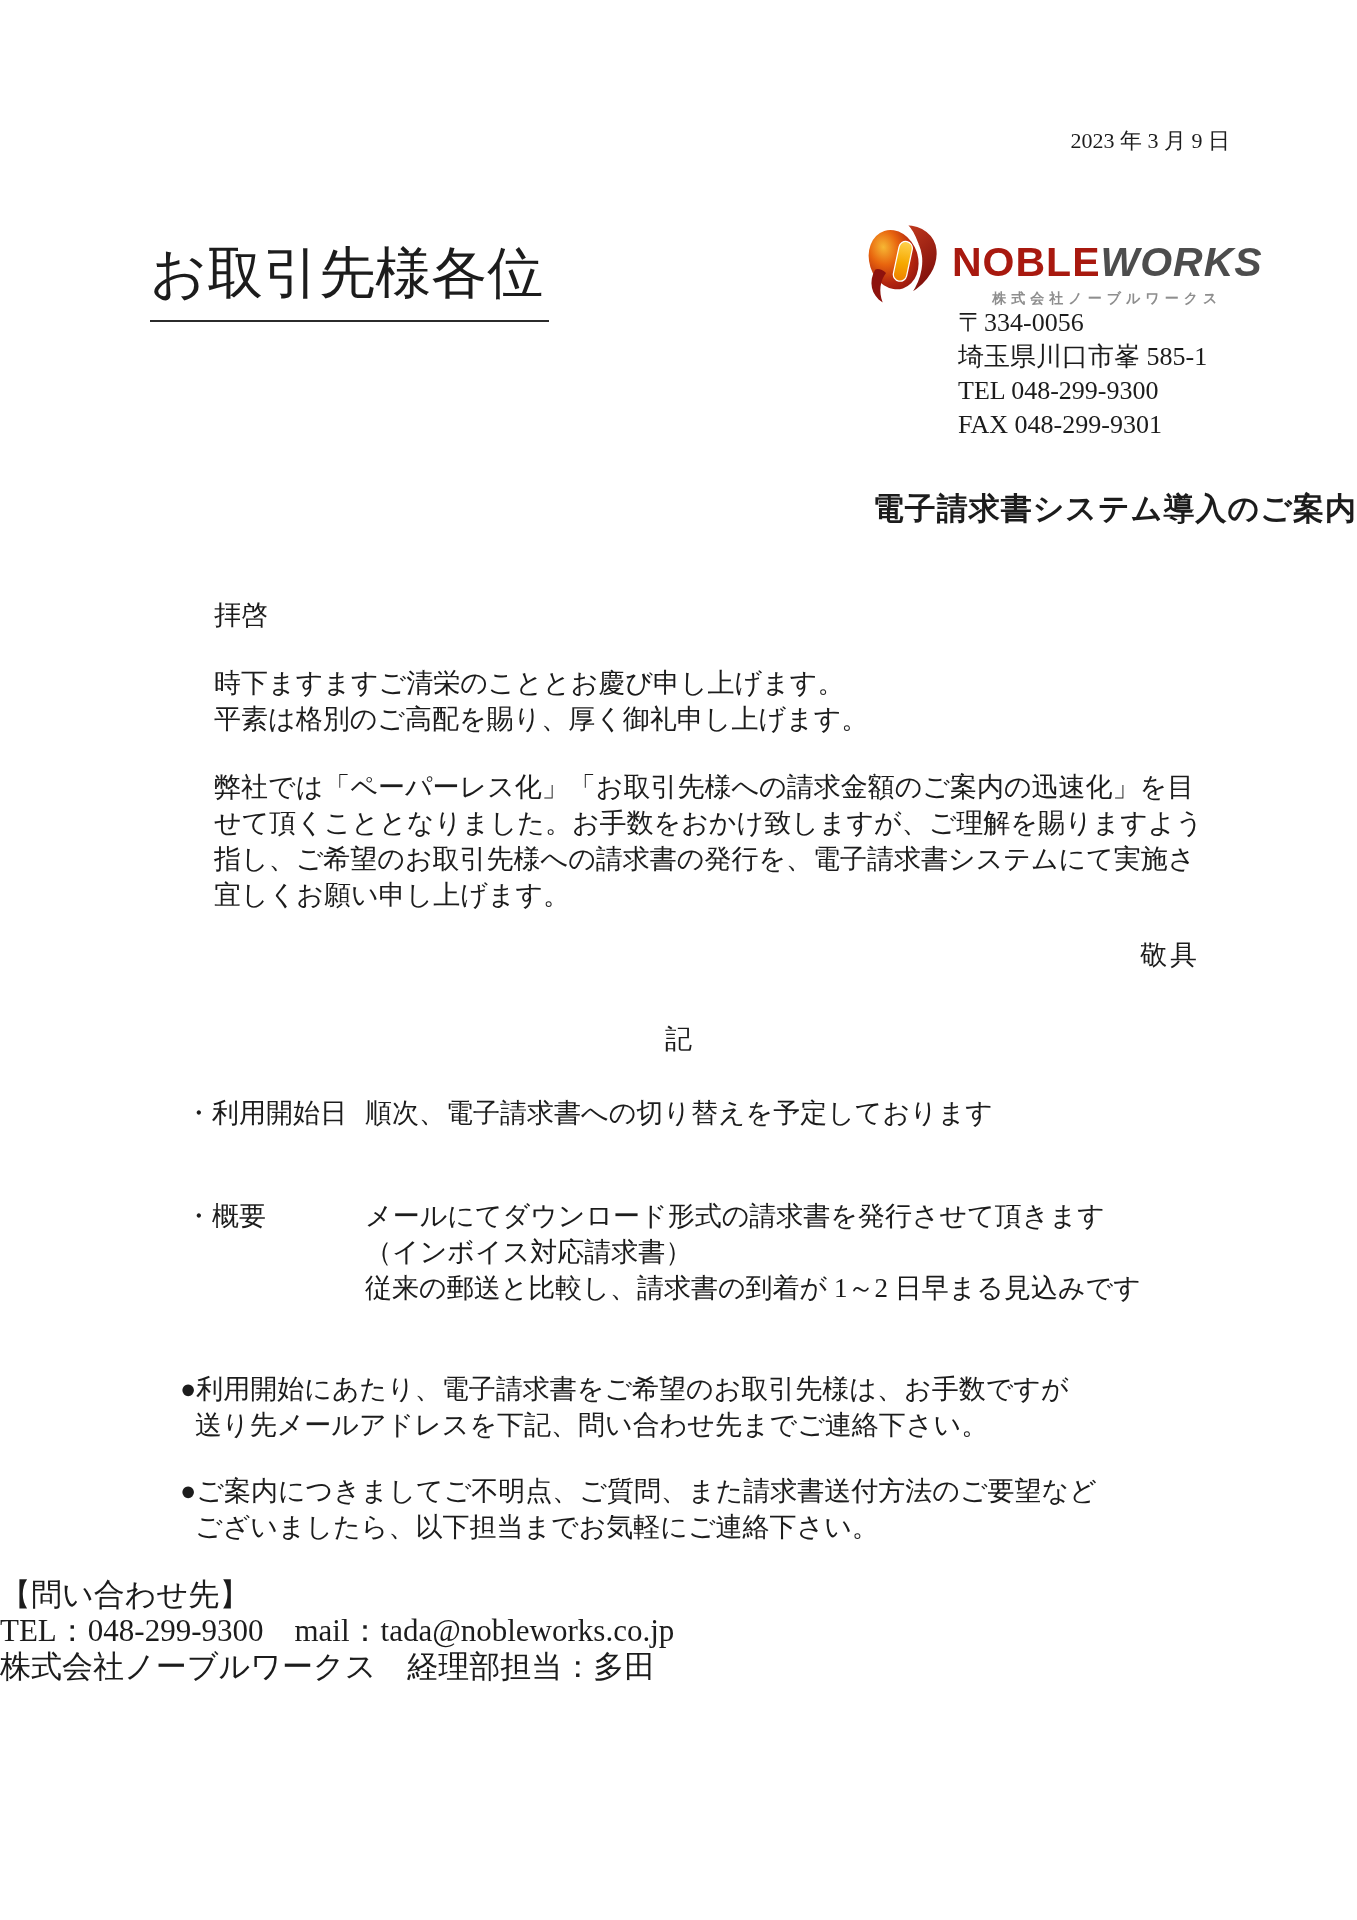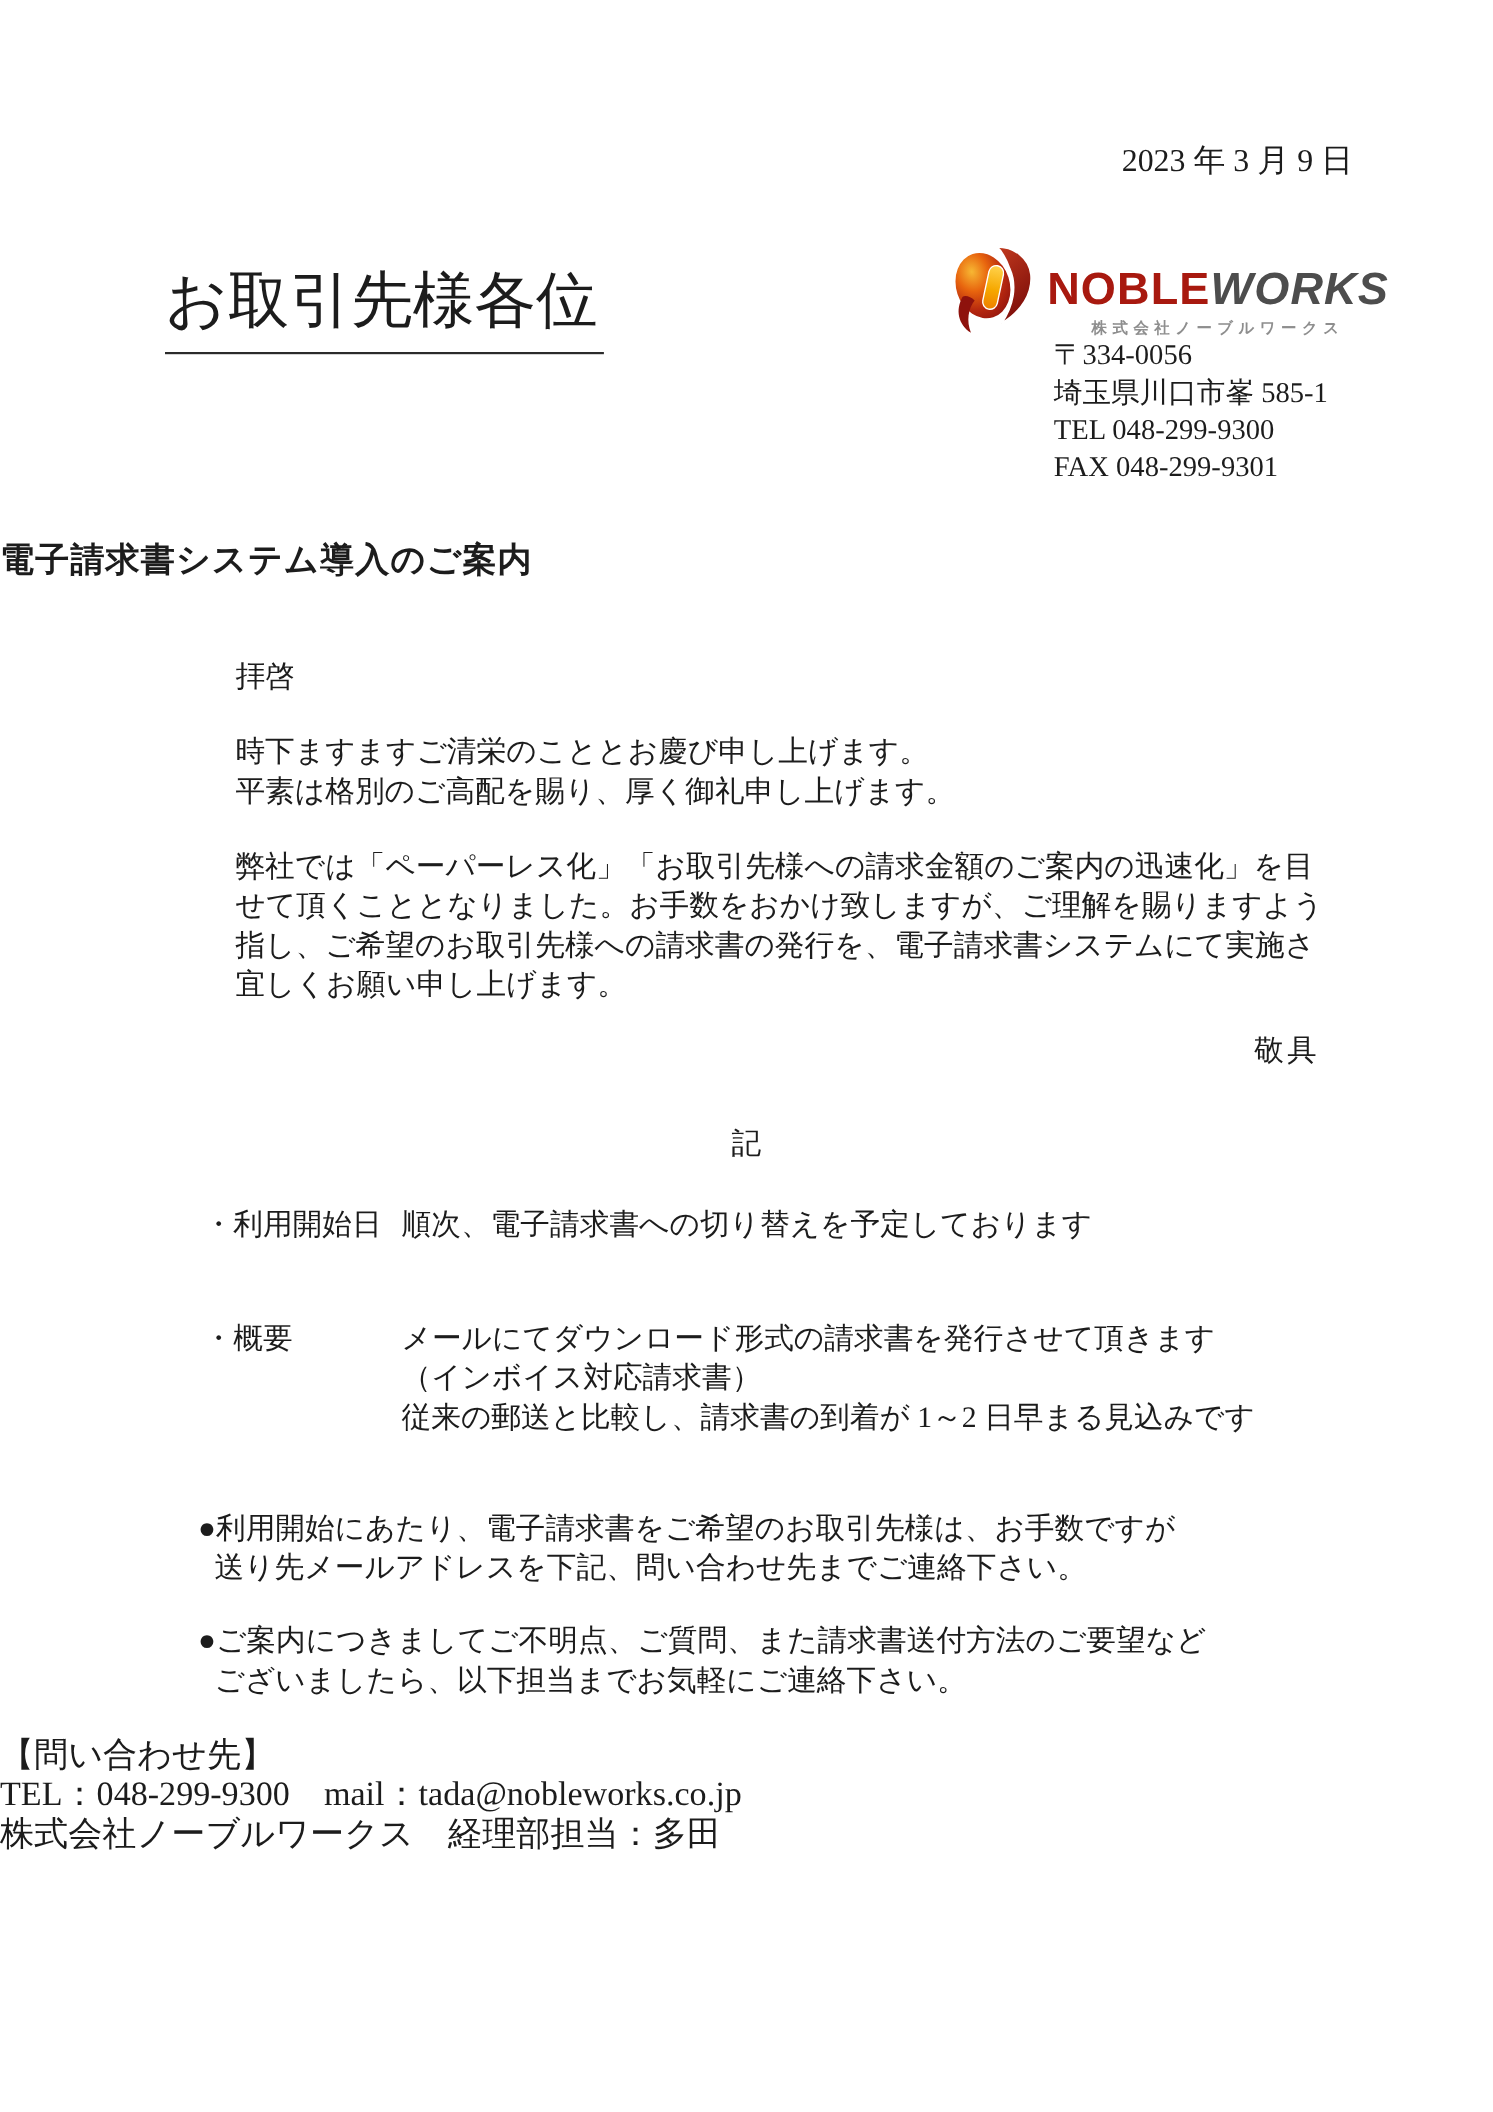--- a/index.html
+++ b/index.html
@@ -7,21 +7,21 @@
     position: relative;
     width: 1357px;
     height: 1920px;
     background: #ffffff;
     font-family: "Liberation Serif", "DejaVu Serif", serif;
     color: #1c1c1c;
     overflow: hidden;
   }
   .abs { position: absolute; white-space: nowrap; }
 
-  .date { top: 126px; right: 127px; font-size: 29px; }
+  .date { top: 126px; right: 127px; font-size: 22px; }
 
   .recipient {
     top: 236px; left: 150px;
     font-size: 56px;
     padding: 0 6px 8px 0;
     border-bottom: 2px solid #2b2b2b;
   }
 
   .logo { top: 222px; left: 860px; display: flex; align-items: flex-start; gap: 8px; }
   .logo-mark svg { width: 84px; height: 82px; display: block; }
@@ -43,21 +43,21 @@
     letter-spacing: 5px;
     margin-top: 7px;
     white-space: nowrap;
     font-weight: bold;
   }
 
   .company-info { top: 306px; left: 958px; font-size: 26px; line-height: 34px; }
 
   .doc-title {
     top: 488px; left: 0; width: 100%;
-    text-align: left;
+    text-align: right;
     font-size: 31px;
     font-weight: bold;
     letter-spacing: 1px;
   }
 
   .salutation { top: 597px; left: 214px; font-size: 27px; }
   .greeting   { top: 665px; left: 214px; font-size: 27px; line-height: 36px; }
   .body-par   { top: 769px; left: 214px; font-size: 27px; line-height: 36px; }
 
   .closing { top: 937px; right: 157px; font-size: 27px; letter-spacing: 3px; }

